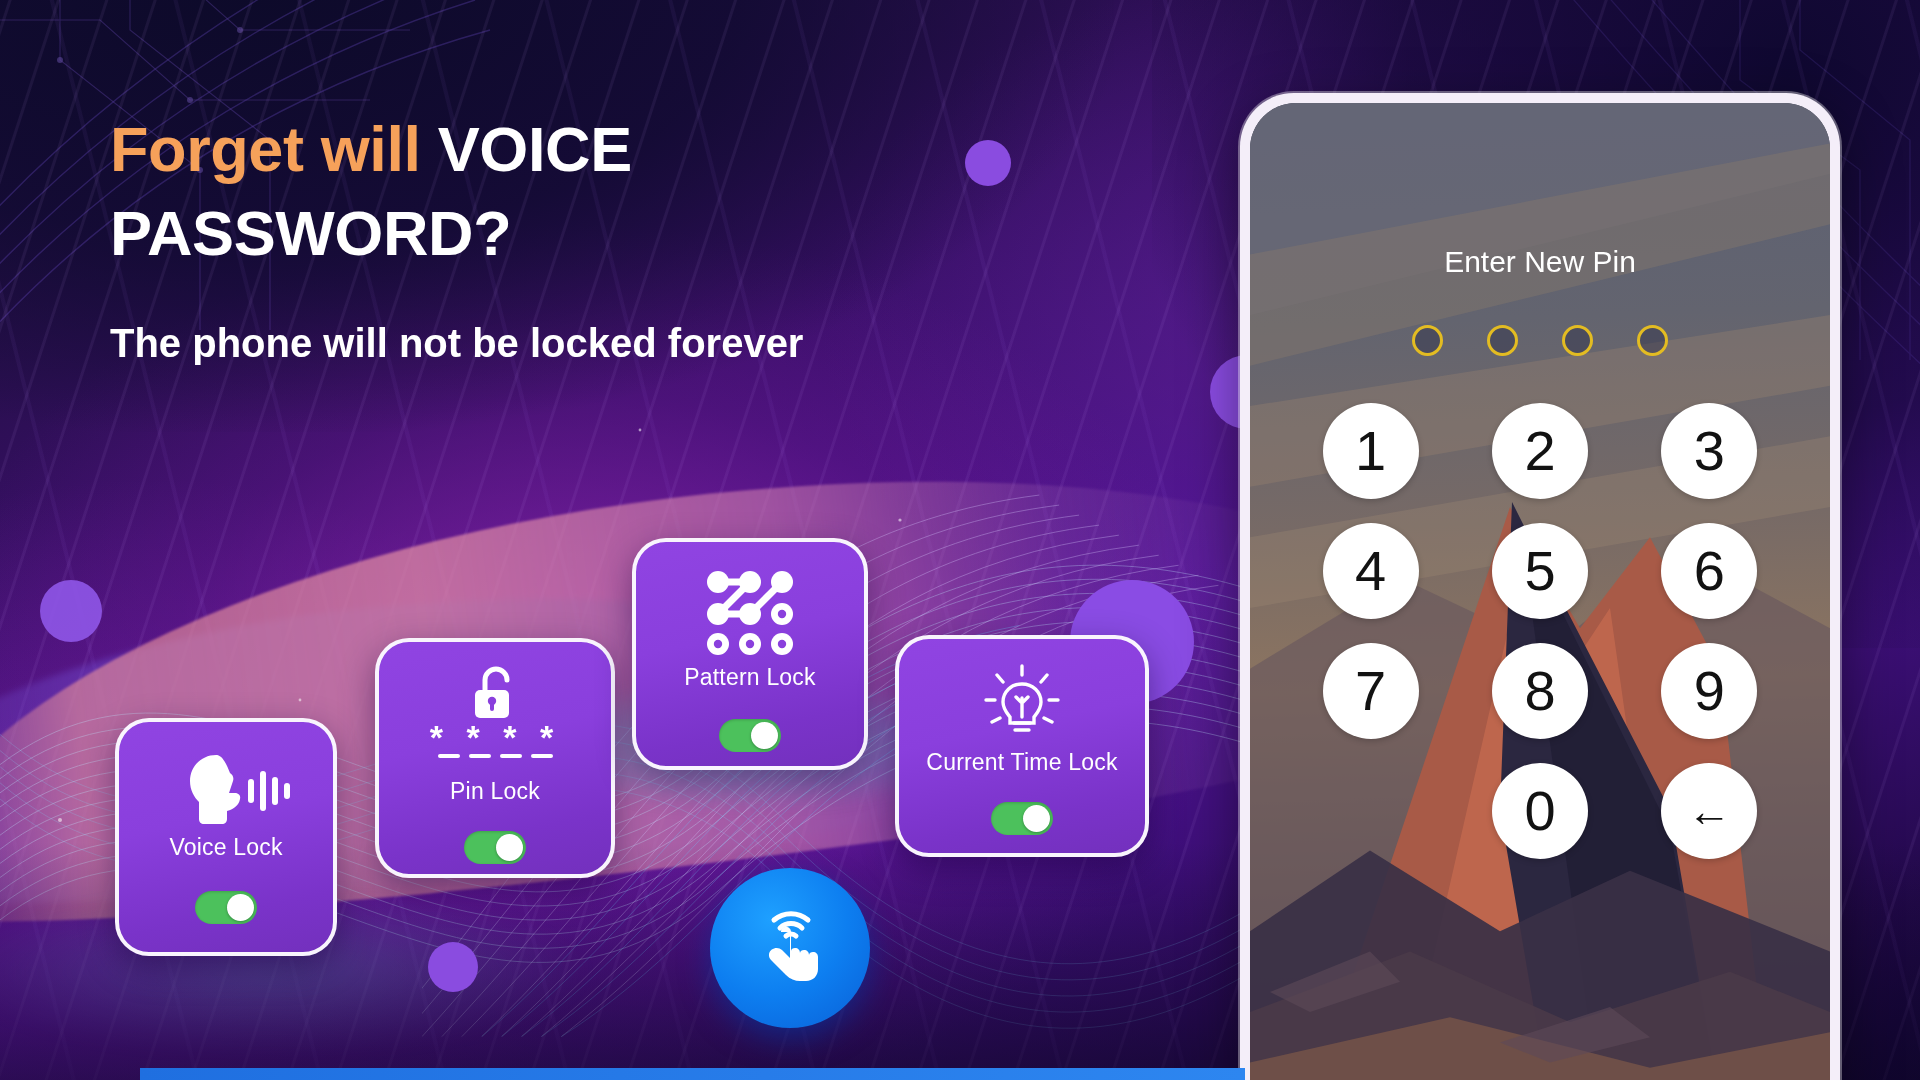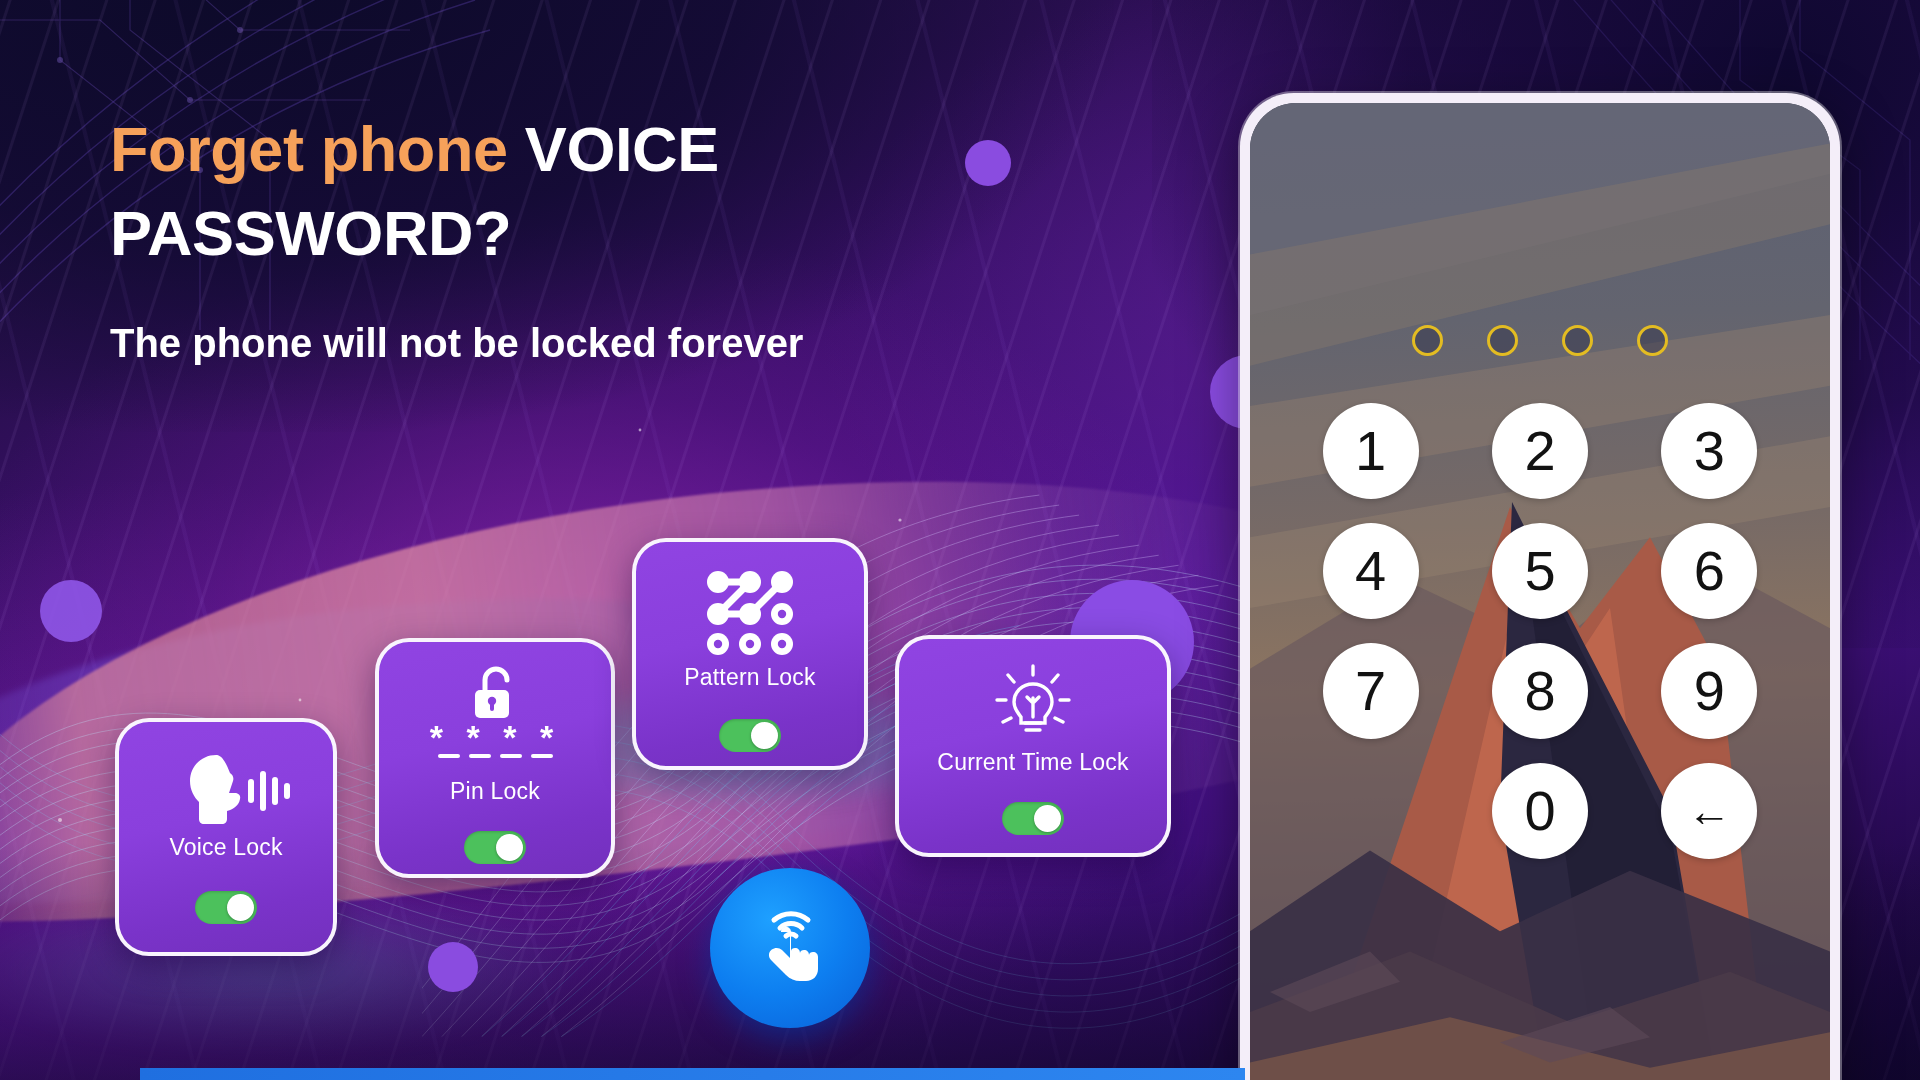--- a/index.html
+++ b/index.html
@@ -126,21 +126,21 @@
   }
   .toggle::after{
     content:""; position:absolute; right:3px; top:3px;
     width:27px; height:27px; border-radius:50%; background:#fff;
     box-shadow:0 1px 3px rgba(0,0,0,.3);
   }
 
   #card-voice   { left:115px; top:718px;  width:222px; height:238px; padding-top:26px; }
   #card-pin     { left:375px; top:638px;  width:240px; height:240px; padding-top:22px; }
   #card-pattern { left:632px; top:538px;  width:236px; height:232px; padding-top:24px; }
-  #card-time    { left:895px; top:635px;  width:276px; height:222px; padding-top:22px; }
+  #card-time    { left:895px; top:635px;  width:254px; height:222px; padding-top:22px; }
 
   .pin-stars {
     color:#fff; font-size:34px; letter-spacing:7px; font-weight:700;
     line-height:.7; margin-top:4px;
   }
   .pin-underscores { display:flex; gap:9px; margin-top:4px; }
   .pin-underscores i { display:block; width:22px; height:4px; background:#fff; border-radius:2px; }
 
   
   #tap-fab {
@@ -334,21 +334,21 @@
     </g>
   </svg>
 
   <div class="bubble" style="left:965px;top:140px;width:46px;height:46px;background:#8a4ce0;"></div>
   <div class="bubble" style="left:1210px;top:355px;width:74px;height:74px;background:#8d4de6;"></div>
   <div class="bubble" style="left:1070px;top:580px;width:124px;height:124px;background:#8a4ce4;"></div>
   <div class="bubble" style="left:40px;top:580px;width:62px;height:62px;background:#8f56e8;opacity:.9;"></div>
   <div class="bubble" style="left:428px;top:942px;width:50px;height:50px;background:#8a4ce0;"></div>
 
   <div class="copy">
-    <h1 class="headline"><span class="hl-accent">Forget phone </span><span>VOICE PASSWORD?</span></h1>
+    <h1 class="headline"><span class="hl-accent">Forget will </span><span>VOICE PASSWORD?</span></h1>
     <p class="subhead">The phone will not be locked forever</p>
   </div>
 
   <div class="card" id="card-voice">
     <div class="card-icon" style="height:86px;">
       <svg width="132" height="84" viewBox="0 0 132 84" fill="#fff">
         <path d="M56 6c-14 0-26 11-26 26 0 9 4 16 9 21v17c0 3 2 5 5 5h18c3 0 5-2 5-5V62c7-2 12-6 13-12 1-4-2-6-5-6h-6l4-12c1-3 0-6-3-8C65 11 61 6 56 6z"></path>
         <rect x="88" y="30" width="6" height="24" rx="3"></rect>
         <rect x="100" y="22" width="6" height="40" rx="3"></rect>
         <rect x="112" y="28" width="6" height="28" rx="3"></rect>
@@ -461,20 +461,21 @@
           <path d="M0 900 L160 840 L320 910 L480 860 L580 900 L580 990 L0 990 Z" fill="#4a3a48" opacity=".9"></path>
           <path d="M0 950 L200 905 L400 955 L580 920 L580 990 L0 990 Z" fill="#7b5748" opacity=".75"></path>
           <g fill="#5d4a58" opacity=".6">
             <path d="M20 880 L120 840 L150 870 L60 900 Z"></path>
             <path d="M250 930 L360 895 L400 925 L300 950 Z"></path>
           </g>
         </svg>
       </div>
 
 
+      <div class="pin-title">Enter New Pin</div>
 
       <div class="pin-dots">
         <div class="pin-dot"></div>
         <div class="pin-dot"></div>
         <div class="pin-dot"></div>
         <div class="pin-dot"></div>
       </div>
 
       <div class="keypad">
         <div class="key">1</div>

